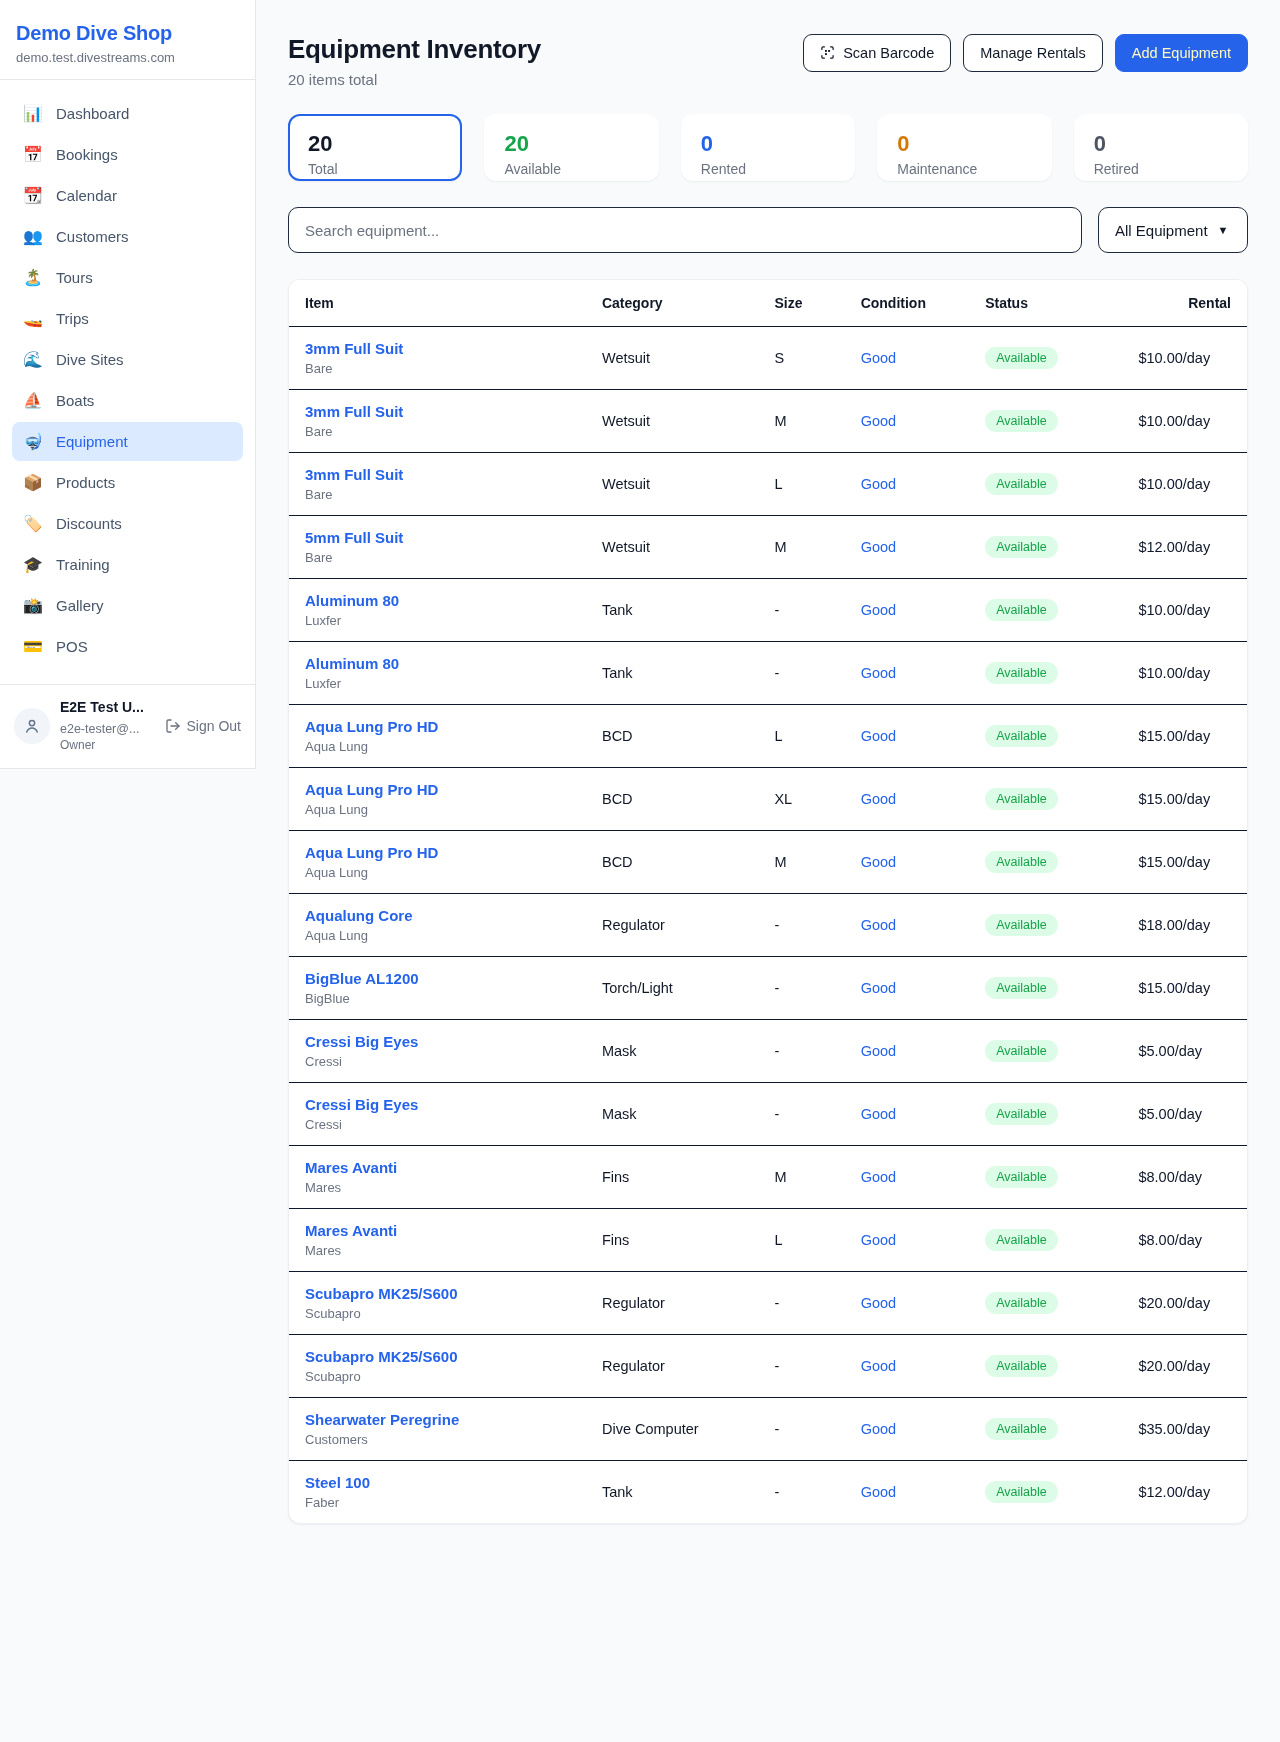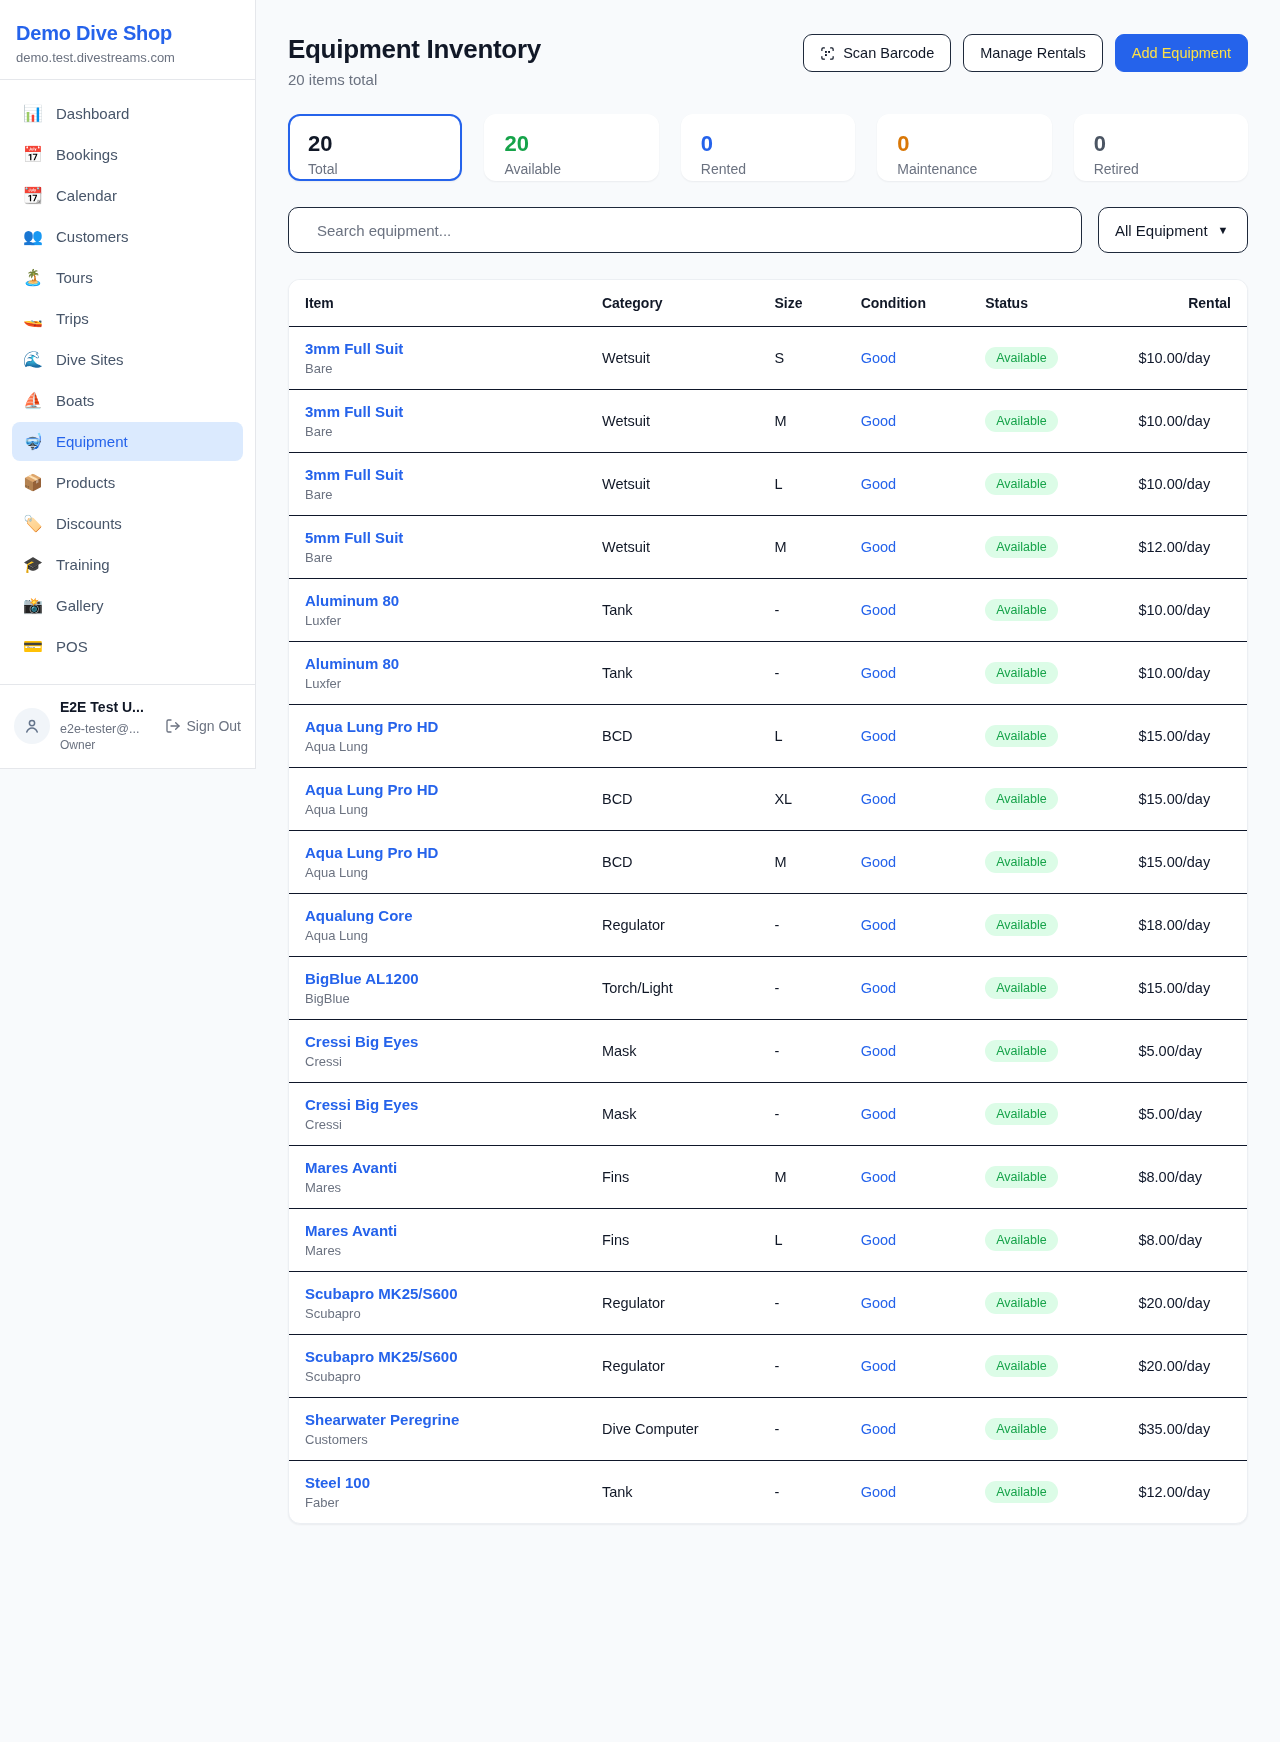--- a/index.html
+++ b/index.html
@@ -47,43 +47,43 @@
   .user-email { font-size:12.5px; color:#6b7280; margin-top:7px; white-space:nowrap; }
   .user-role { font-size:12px; color:#6b7280; margin-top:2px; }
   .signout { display:flex; align-items:center; gap:6px; color:#6b7280; font-size:14px; cursor:pointer; white-space:nowrap; }
   
   .main { flex:1 1 auto; padding:34px 32px 30px 32px; }
   .page-header { display:flex; justify-content:space-between; align-items:flex-start; }
   .page-title { font-size:26px; font-weight:bold; color:#111827; letter-spacing:-.3px; }
   .page-subtitle { font-size:15px; color:#6b7280; margin-top:6px; }
   .header-actions { display:flex; gap:12px; align-items:center; }
   .btn {
-    display:inline-flex; align-items:flex-end; gap:8px;
+    display:inline-flex; align-items:flex-start; gap:8px;
     font-family:inherit; font-size:14.5px; cursor:pointer;
     border-radius:9px; padding:10px 16px; background:#fff;
     border:1px solid #1e293b; color:#111827;
   }
-  .btn-primary { background:#2563eb; border-color:#2563eb; color:#fde047; font-weight:500; }
+  .btn-primary { background:#2563eb; border-color:#2563eb; color:#fef9c3; font-weight:500; }
   
   .stats-row { display:flex; gap:22px; margin-top:26px; }
   .stat-card {
     flex:1 1 0; background:#fff; border-radius:12px;
     border:2px solid transparent;
     box-shadow:0 1px 2px rgba(16,24,40,.06);
     padding:15px 18px 2px 18px; cursor:pointer;
   }
   .stat-card.selected { border-color:#2563eb; }
   .stat-value { font-size:22px; font-weight:bold; }
   .stat-label { font-size:14px; color:#6b7280; margin-top:4px; }
   
   .filter-row { display:flex; gap:16px; margin-top:26px; }
   .search-input {
     flex:1 1 auto; height:46px;
     border:1px solid #1e293b; border-radius:10px;
-    padding:0 28px; font-size:15px; font-family:inherit;
+    padding:0 16px; font-size:15px; font-family:inherit;
     background:#fff; color:#111827; outline:none;
   }
   .search-input::placeholder { color:#6b7280; }
   .select {
     flex:0 0 auto; height:46px; min-width:150px;
     border:1px solid #1e293b; border-radius:10px;
     background:#fff; display:flex; align-items:center; gap:10px;
     padding:0 14px 0 16px; font-size:15px; color:#111827; cursor:pointer;
   }
   .chev { font-size:11px; color:#111827; }

